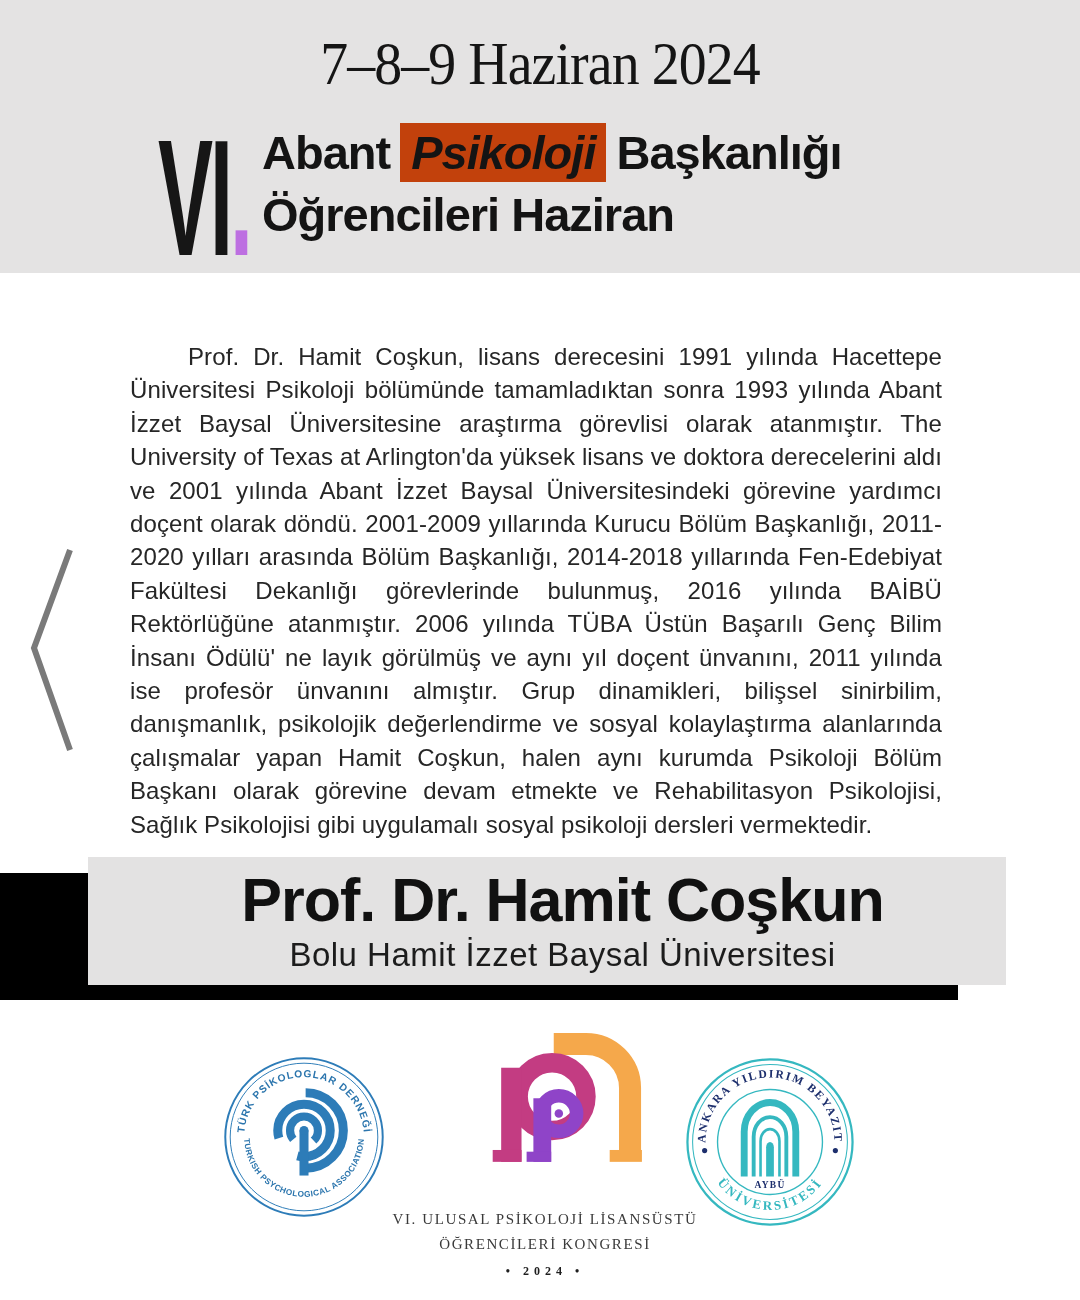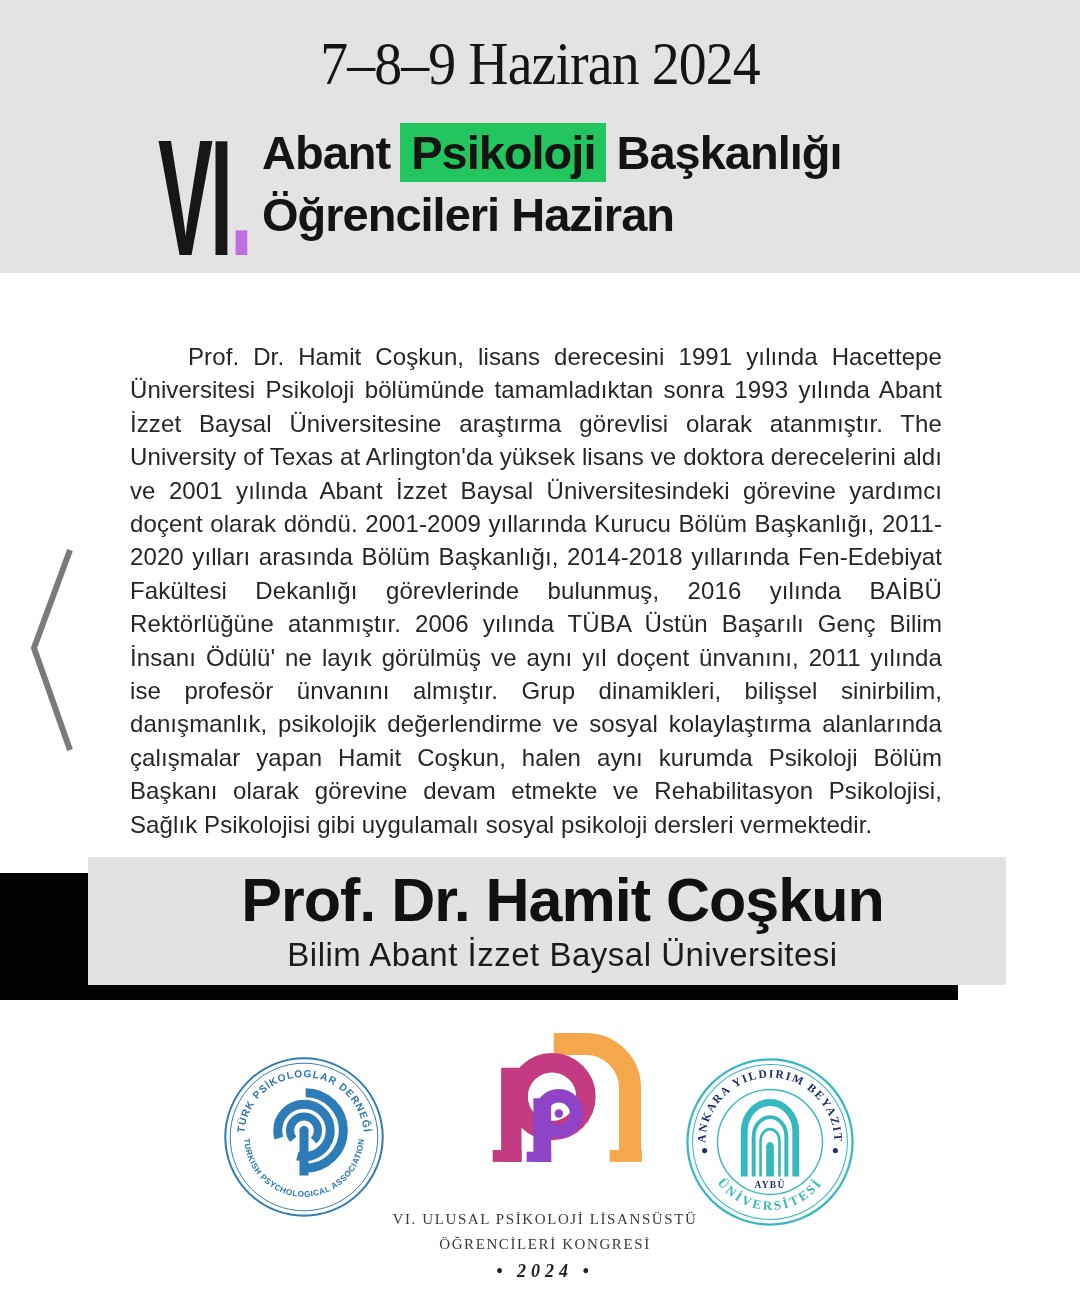--- a/index.html
+++ b/index.html
@@ -15,21 +15,21 @@
     transform:scaleX(0.9);transform-origin:center;letter-spacing:-1px;white-space:nowrap;
   }
   .ordinal{
     position:absolute;left:158px;top:116px;font-size:165px;line-height:1;
     font-weight:bold;color:#161616;transform:scaleX(0.5);transform-origin:left top;
     letter-spacing:-6px;white-space:nowrap;
   }
   .ordinal .dot{color:#bd6fe1;}
   .titles{position:absolute;left:262px;top:122px;line-height:62px;font-size:47px;
     font-weight:bold;color:#141414;white-space:nowrap;letter-spacing:-1px;}
-  .titles .hl{background:#22c55e;padding:3px 11px;margin:0 10px;}
+  .titles .hl{background:#c2410c;padding:3px 11px;margin:0 10px;font-style:italic;}
   
   .bio{
     position:absolute;left:130px;top:316px;width:812px;
     font-size:24px;line-height:33.4px;color:#262626;text-align:justify;
     text-indent:58px;letter-spacing:0.1px;
   }
   .chevron{position:absolute;left:25px;top:545px;}
   
   .banner-black{position:absolute;left:0;top:873px;width:958px;height:127px;background:#000000;}
   .banner-gray{
@@ -39,22 +39,22 @@
   .speaker-name{font-size:61px;font-weight:bold;color:#111111;letter-spacing:-1px;
     line-height:1.05;white-space:nowrap;}
   .speaker-affil{font-size:33px;color:#1c1c1c;margin-top:4px;letter-spacing:0.5px;white-space:nowrap;}
   
   .logo{position:absolute;}
   .congress-caption{
     position:absolute;left:345px;top:1207px;width:400px;text-align:center;
     font-family:"Liberation Serif",serif;color:#3a3a3a;
   }
   .congress-caption .cap-line{font-size:15px;letter-spacing:1.6px;line-height:25px;white-space:nowrap;}
-  .congress-caption .cap-year{font-size:18px;font-weight:bold;color:#1f1f1f;
-    letter-spacing:5px;line-height:28px;font-style:italic;}
+  .congress-caption .cap-year{font-size:12px;font-weight:bold;color:#1f1f1f;
+    letter-spacing:5px;line-height:28px;}
   svg text{font-family:"Liberation Sans",sans-serif;}
   svg .serif{font-family:"Liberation Serif",serif;}
 </style>
 </head>
 <body>
 
 <div class="poster">
 
   <div class="header">
     <div class="date">7–8–9 Haziran 2024</div>
@@ -67,21 +67,21 @@
 
   <svg class="chevron" width="55" height="210" viewBox="0 0 55 210">
     <polyline points="45,5 9,103 45,205" fill="none" stroke="#7a7a7a" stroke-width="6"></polyline>
   </svg>
 
   <p class="bio">Prof. Dr. Hamit Coşkun, lisans derecesini 1991 yılında Hacettepe Üniversitesi Psikoloji bölümünde tamamladıktan sonra 1993 yılında Abant İzzet Baysal Üniversitesine araştırma görevlisi olarak atanmıştır. The University of Texas at Arlington'da yüksek lisans ve doktora derecelerini aldı ve 2001 yılında Abant İzzet Baysal Üniversitesindeki görevine yardımcı doçent olarak döndü. 2001-2009 yıllarında Kurucu Bölüm Başkanlığı, 2011-2020 yılları arasında Bölüm Başkanlığı, 2014-2018 yıllarında Fen-Edebiyat Fakültesi Dekanlığı görevlerinde bulunmuş, 2016 yılında BAİBÜ Rektörlüğüne atanmıştır. 2006 yılında TÜBA Üstün Başarılı Genç Bilim İnsanı Ödülü' ne layık görülmüş ve aynı yıl doçent ünvanını, 2011 yılında ise profesör ünvanını almıştır. Grup dinamikleri, bilişsel sinirbilim, danışmanlık, psikolojik değerlendirme ve sosyal kolaylaştırma alanlarında çalışmalar yapan Hamit Coşkun, halen aynı kurumda Psikoloji Bölüm Başkanı olarak görevine devam etmekte ve Rehabilitasyon Psikolojisi, Sağlık Psikolojisi gibi uygulamalı sosyal psikoloji dersleri vermektedir.</p>
 
   <div class="banner-black"></div>
   <div class="banner-gray">
     <div class="speaker-name">Prof. Dr. Hamit Coşkun</div>
-    <div class="speaker-affil">Bilim Abant İzzet Baysal Üniversitesi</div>
+    <div class="speaker-affil">Bolu Hamit İzzet Baysal Üniversitesi</div>
   </div>
 
   <svg class="logo" style="left:222px;top:1055px" width="164" height="164" viewBox="-100 -100 200 200">
     <circle cx="0" cy="0" r="96" fill="#ffffff" stroke="#2d7cb8" stroke-width="2.4"></circle>
     <circle cx="0" cy="0" r="90" fill="none" stroke="#2d7cb8" stroke-width="1.2"></circle>
     <path id="tpdTop" d="M -73,0 A 73,73 0 0 1 73,0" fill="none"></path>
     <path id="tpdBot" d="M -73,0 A 73,73 0 0 0 73,0" fill="none"></path>
     <text font-size="12.5" font-weight="bold" fill="#2b75ad" letter-spacing="1.2">
       <textPath href="#tpdTop" startOffset="50%" text-anchor="middle">TÜRK PSİKOLOGLAR DERNEĞİ</textPath>
     </text>

